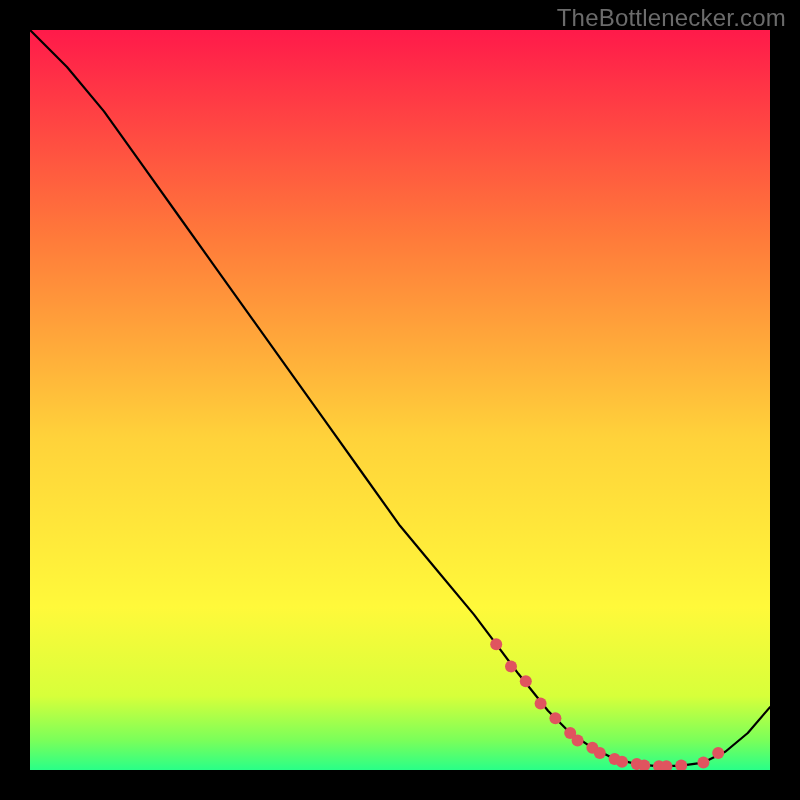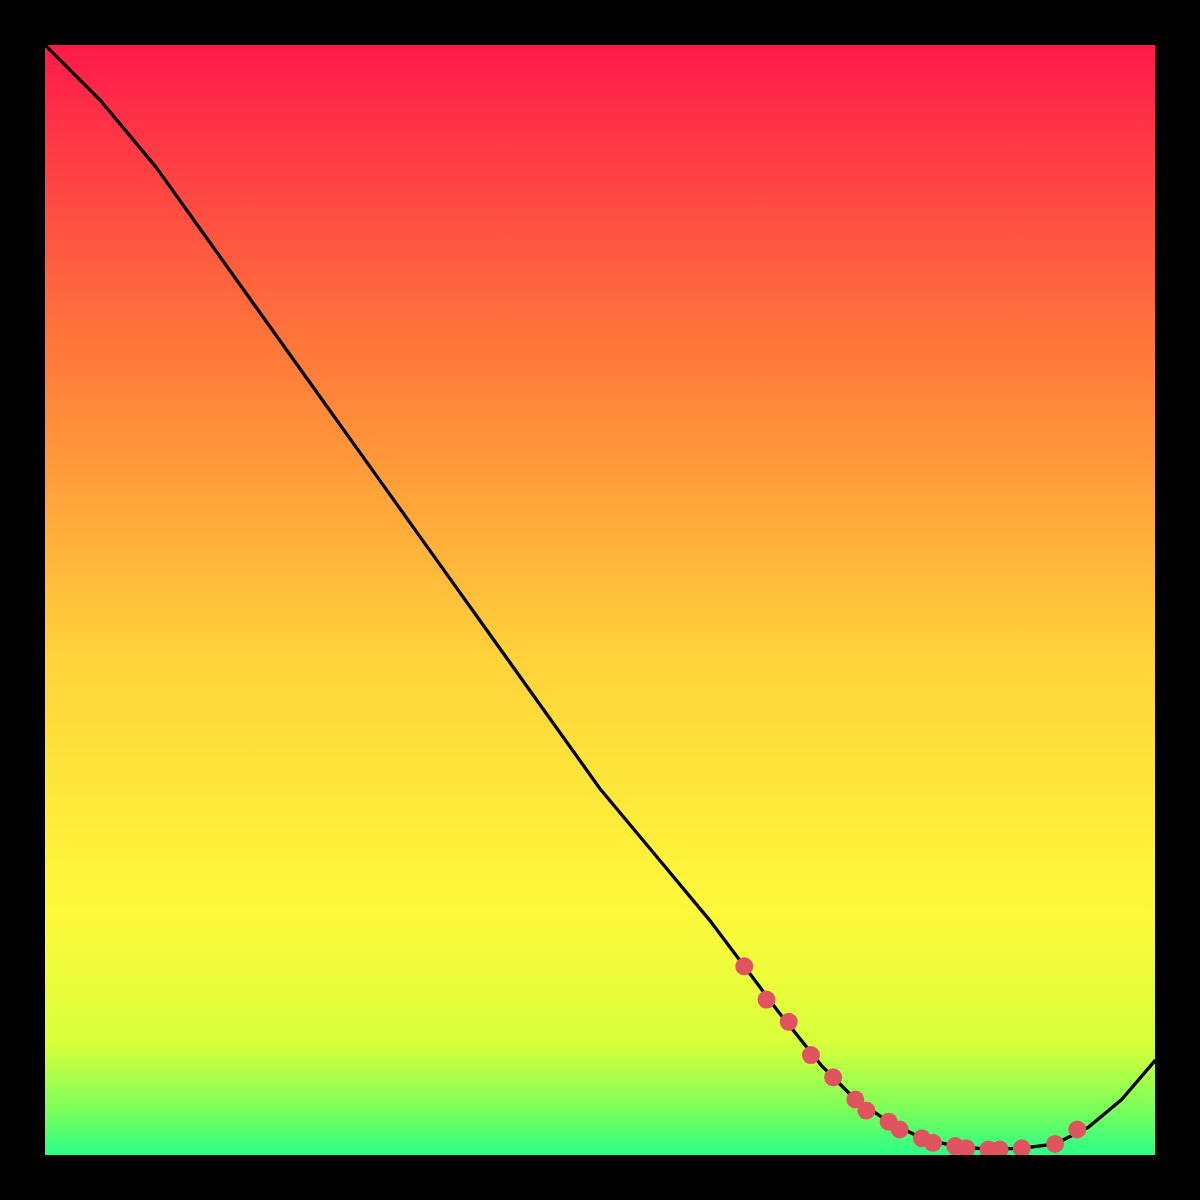--- a/index.html
+++ b/index.html
@@ -35,20 +35,21 @@
     width: 740px;
     height: 740px;
     display: block;
   }
 </style>
 </head>
 <body>
 
 <div class="frame">
 
+  <div class="attribution">TheBottlenecker.com</div>
 
   <svg class="plot" viewBox="0 0 740 740" preserveAspectRatio="none">
     <defs>
       <linearGradient id="bg-grad" x1="0" y1="0" x2="0" y2="1">
         <stop id="g0" offset="0%" stop-color="#ff1a4a"></stop>
         <stop id="g1" offset="28%" stop-color="#ff7a3a"></stop>
         <stop id="g2" offset="55%" stop-color="#ffd23a"></stop>
         <stop id="g3" offset="78%" stop-color="#fff93a"></stop>
         <stop id="g4" offset="90%" stop-color="#d7ff3a"></stop>
         <stop id="g5" offset="96%" stop-color="#7aff5a"></stop>

